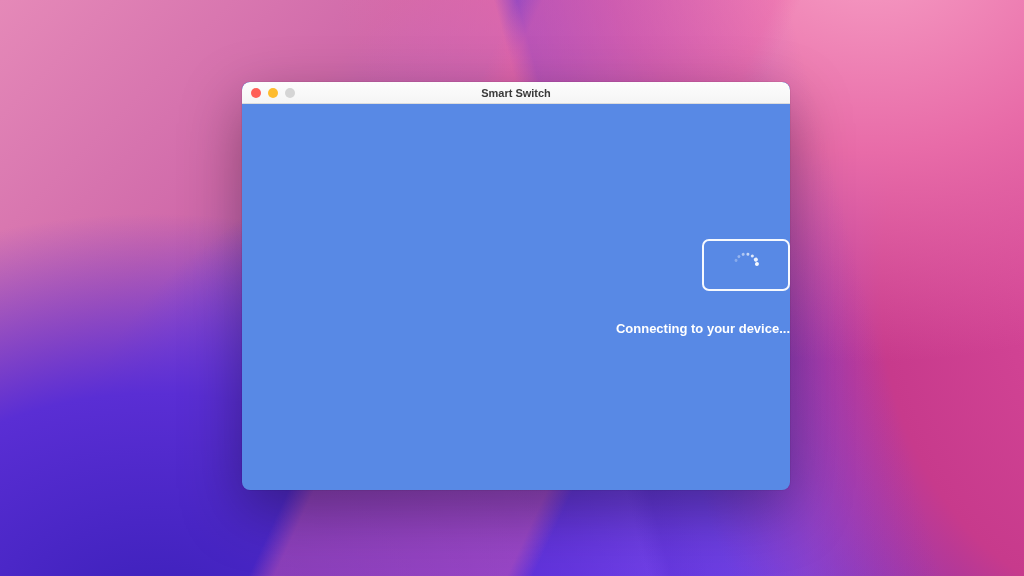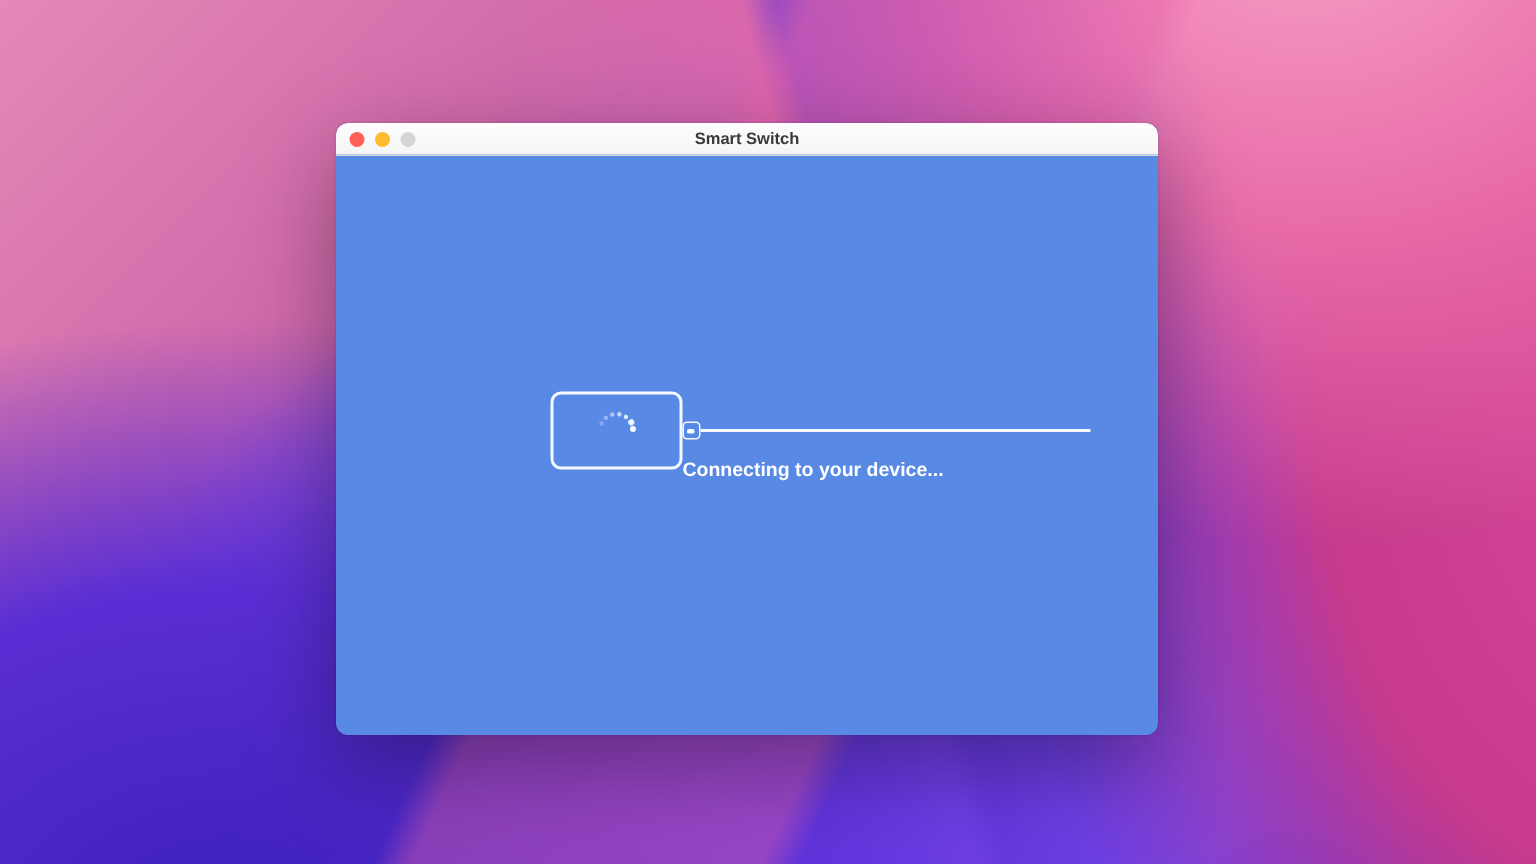--- a/index.html
+++ b/index.html
@@ -31,21 +31,21 @@
       content: '';
       position: absolute;
       inset: 0;
       background: 
         linear-gradient(115deg, transparent 40%, rgba(236, 100, 168, 0.4) 42%, rgba(236, 100, 168, 0.4) 60%, transparent 62%),
         linear-gradient(75deg, transparent 55%, rgba(90, 46, 212, 0.5) 57%, transparent 80%);
     }
     
     .window {
       position: absolute;
-      left: 224px;
+      left: 242px;
       top: 82px;
       width: 548px;
       height: 408px;
       background: #5889e5;
       border-radius: 8px;
       box-shadow: 0 20px 60px rgba(0, 0, 0, 0.35), 0 0 0 1px rgba(0,0,0,0.05);
       overflow: hidden;
     }
     
     .titlebar {
@@ -82,21 +82,22 @@
       font-size: 11px;
       font-weight: 600;
       color: #3a3a3a;
       pointer-events: none;
     }
     
     .content {
       position: relative;
       height: calc(100% - 22px);
       display: flex;
-      align-items: center;
+      flex-direction: column;
+      align-items: flex-end;
       justify-content: center;
     }
     
     .device-graphic {
       position: relative;
       margin-top: -20px;
     }
     
     .phone {
       width: 88px;

